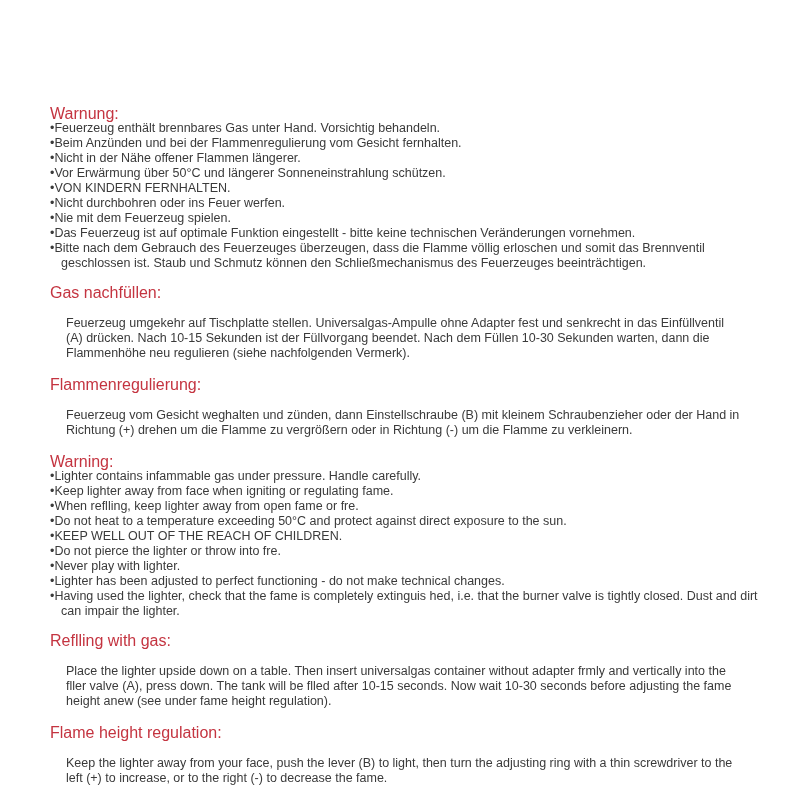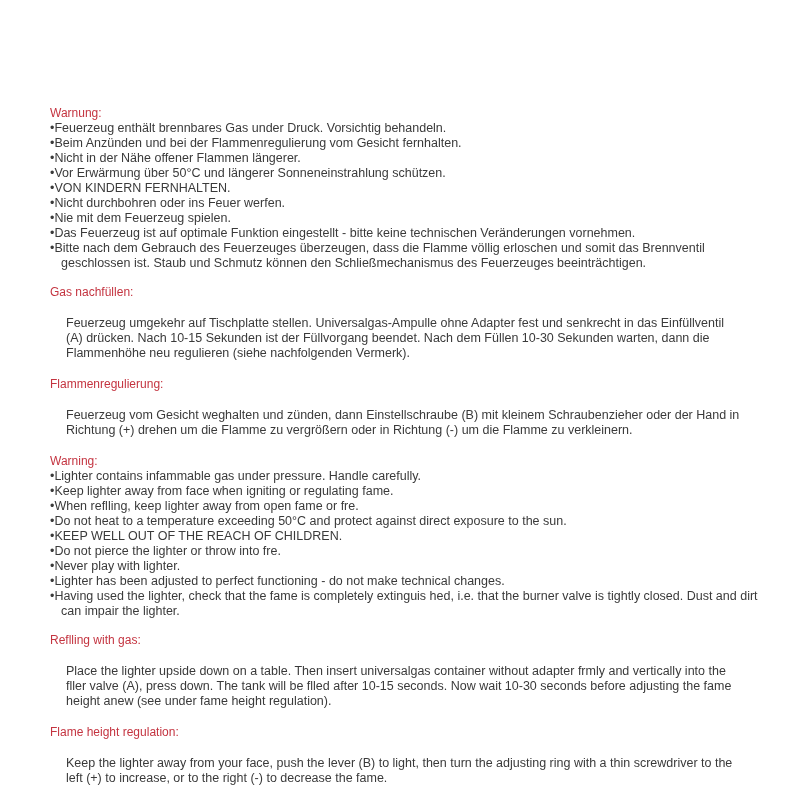--- a/index.html
+++ b/index.html
@@ -17,21 +17,21 @@
     width: 708px;
     color: var(--text-color, #3a3a3a);
     font-size: 12.5px;
     line-height: 15px;
   }
   section {
     margin: 0 0 14px 0;
   }
   .heading {
     margin: 0;
-    font-size: 12px;
+    font-size: 16px;
     line-height: 15px;
     font-weight: normal;
     color: var(--accent-color, #c43440);
   }
   p.body-text {
     margin: 16px;
   }
   ul.bullets {
     margin: 0;
     padding: 0;
@@ -46,21 +46,21 @@
   }
 </style>
 </head>
 <body style="background: rgb(255, 255, 255);">
 
 <div class="sheet">
 
   <section>
     <h2 class="heading">Warnung:</h2>
     <ul class="bullets">
-      <li>Feuerzeug enthält brennbares Gas under Druck. Vorsichtig behandeln.</li>
+      <li>Feuerzeug enthält brennbares Gas unter Hand. Vorsichtig behandeln.</li>
       <li>Beim Anzünden und bei der Flammenregulierung vom Gesicht fernhalten.</li>
       <li>Nicht in der Nähe offener Flammen längerer.</li>
       <li>Vor Erwärmung über 50°C und längerer Sonneneinstrahlung schützen.</li>
       <li>VON KINDERN FERNHALTEN.</li>
       <li>Nicht durchbohren oder ins Feuer werfen.</li>
       <li>Nie mit dem Feuerzeug spielen.</li>
       <li>Das Feuerzeug ist auf optimale Funktion eingestellt - bitte keine technischen Veränderungen vornehmen.</li>
       <li>Bitte nach dem Gebrauch des Feuerzeuges überzeugen, dass die Flamme völlig erloschen und somit das Brennventil geschlossen ist. Staub und Schmutz können den Schließmechanismus des Feuerzeuges beeinträchtigen.</li>
     </ul>
   </section>

